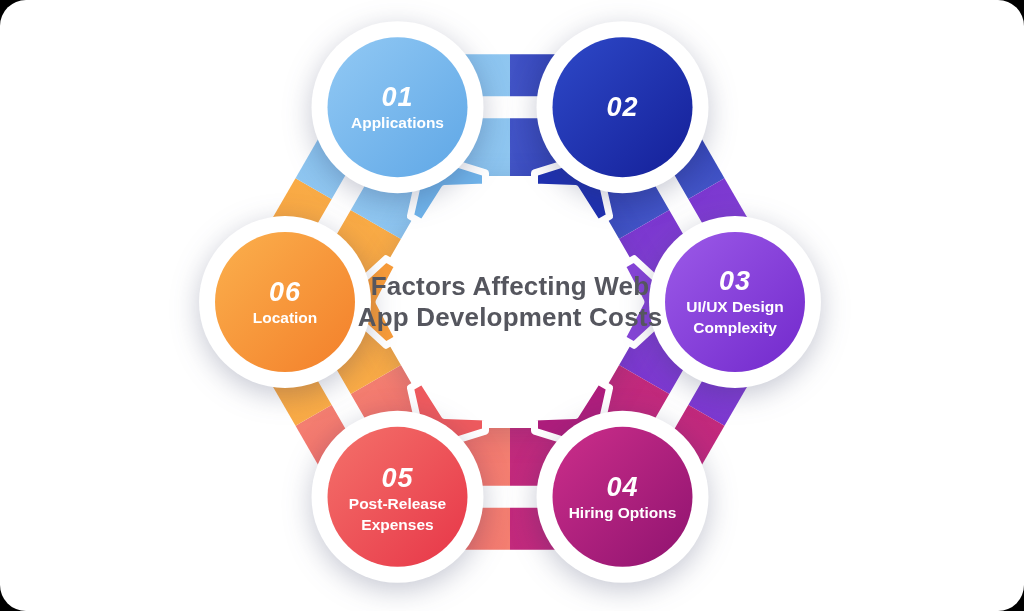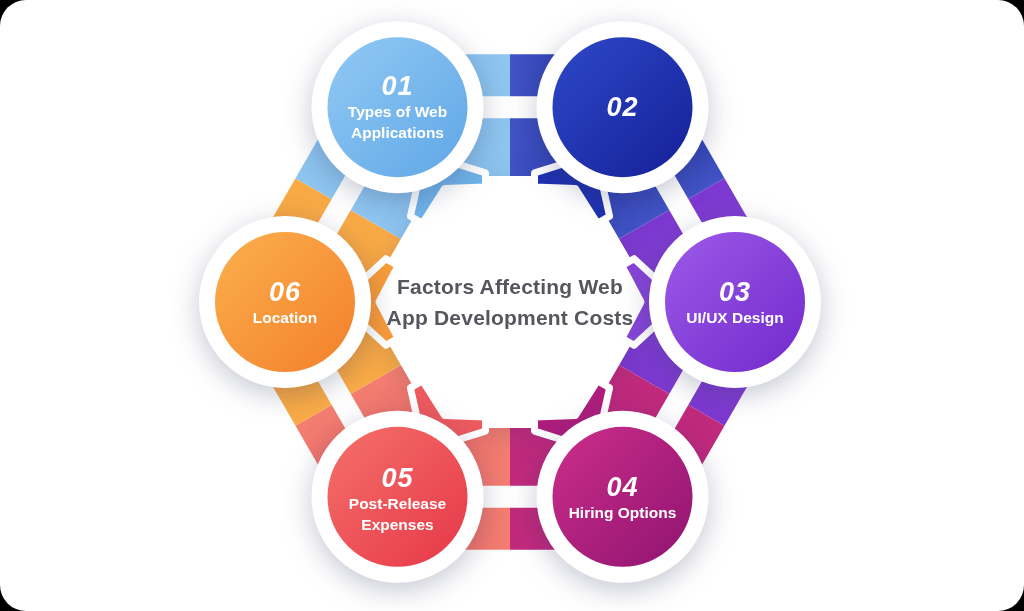--- a/index.html
+++ b/index.html
@@ -2,21 +2,21 @@
 <html><head>
 <meta charset="utf-8">
 <style>
   html,body{margin:0;padding:0;background:#000;}
   .card{position:relative;width:1024px;height:611px;background:#fff;border-radius:26px;
         overflow:hidden;font-family:"Liberation Sans",sans-serif;}
   svg{position:absolute;left:0;top:0;}
   .hex{filter:drop-shadow(0 6px 14px rgba(45,55,95,.18));}
   .ring{filter:drop-shadow(0 7px 14px rgba(45,55,95,.28));}
   .center-title{position:absolute;left:510px;top:302px;transform:translate(-50%,-50%);
-        width:360px;text-align:center;font-weight:700;font-size:21px;letter-spacing:.2px;
+        width:360px;text-align:center;font-weight:700;font-size:26px;letter-spacing:.2px;
         color:#55565e;line-height:31px;}
   .factor-text{position:absolute;transform:translate(-50%,-50%);text-align:center;color:#fff;
         width:170px;pointer-events:none;}
   .factor-text .num{font-size:27px;font-weight:700;letter-spacing:1px;line-height:30px;font-style:italic;}
   .factor-text .lbl{font-size:15.5px;font-weight:700;line-height:21px;display:block;}
 </style>
 </head>
 <body style="background: rgb(0, 0, 0);">
 
 <div class="card" style="background: rgb(255, 255, 255);">
@@ -132,29 +132,29 @@
       <circle cx="397.50000000000006" cy="496.8557158514987" r="70" fill="url(#cg4)"></circle>
       <circle cx="285" cy="302" r="86" fill="#fff" class="ring"></circle>
       <circle cx="285" cy="302" r="70" fill="url(#cg5)"></circle>
     </svg>
   <div class="center-title" style="color: rgb(85, 86, 94);">
     <div>Factors Affecting Web</div>
     <div>App Development Costs</div>
   </div>
 <div class="factor-text" style="left: 397.5px; top: 107.144px;">
       <div class="num">01</div>
-      <span class="lbl">Types of Web</span>
       <span class="lbl">Applications</span>
     </div>
     <div class="factor-text" style="left: 622.5px; top: 107.144px;">
       <div class="num">02</div>
     </div>
     <div class="factor-text" style="left: 735px; top: 302px;">
       <div class="num">03</div>
       <span class="lbl">UI/UX Design</span>
+      <span class="lbl">Complexity</span>
     </div>
     <div class="factor-text" style="left: 622.5px; top: 496.856px;">
       <div class="num">04</div>
       <span class="lbl">Hiring Options</span>
     </div>
     <div class="factor-text" style="left: 397.5px; top: 499px; text-align: center;">
       <div class="num">05</div>
       <span class="lbl">Post-Release</span>
       <span class="lbl">Expenses</span>
     </div>

